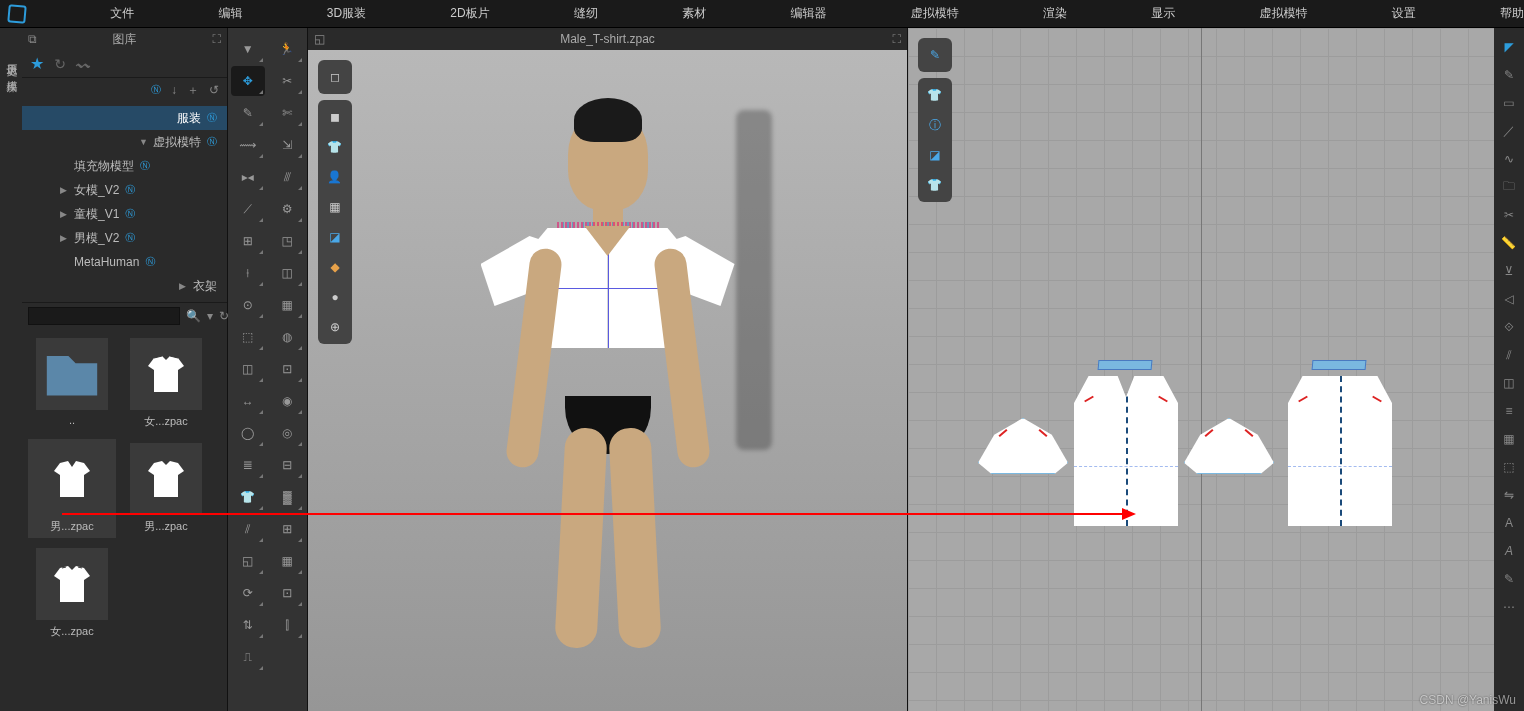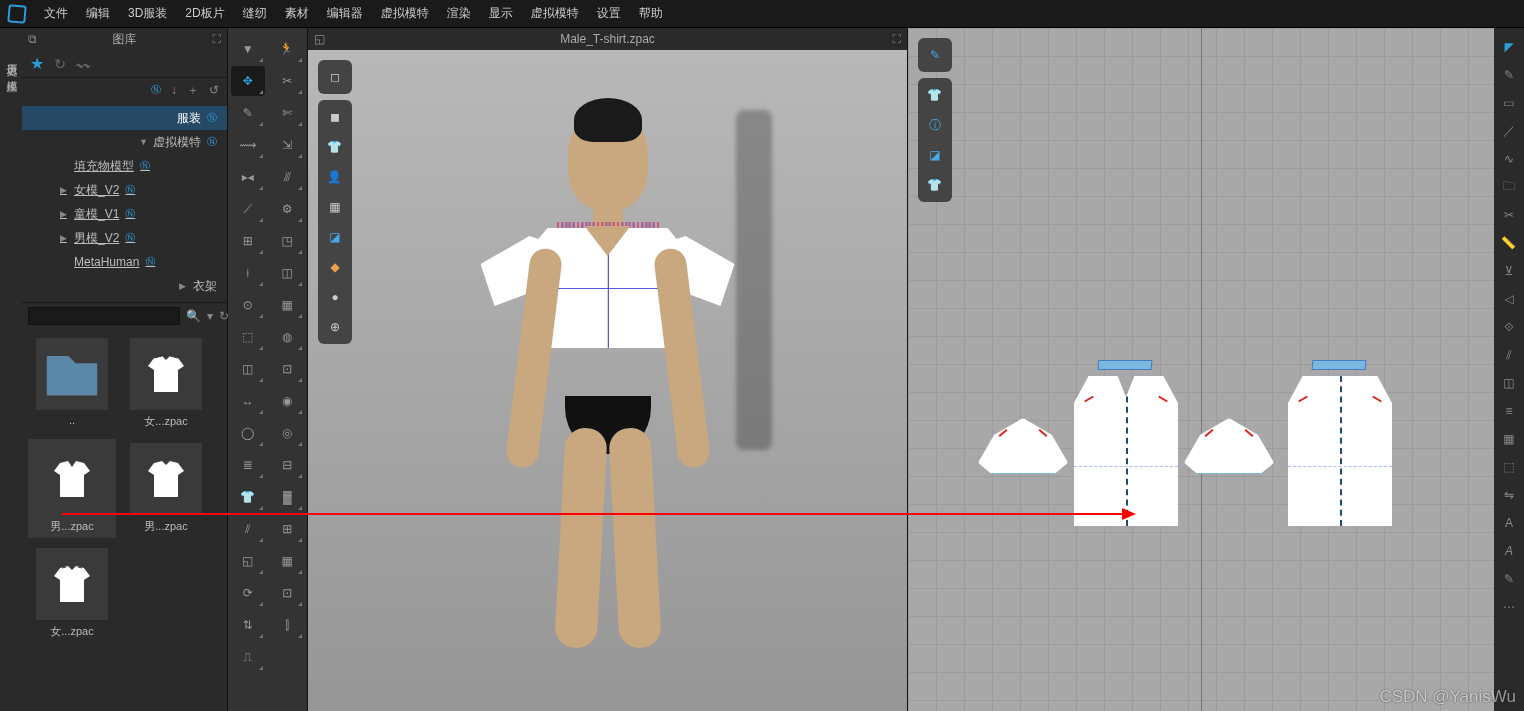--- a/index.html
+++ b/index.html
@@ -1,19 +1,19 @@
 <!DOCTYPE html>
 <html><head>
 <meta charset="utf-8">
 <style>
 * { margin: 0; padding: 0; box-sizing: border-box; font-family: "Microsoft YaHei", Arial, sans-serif; }
 body { width: 1524px; height: 711px; background: #181818; color: #ccc; font-size: 12px; overflow: hidden; user-select: none; }
 
 
-.menu-bar { height: 28px; background: #1a1a1a; border-bottom: 1px solid #000; display: flex; align-items: center; padding-left: 8px; gap: 18px; }
+.menu-bar { height: 28px; background: #1a1a1a; border-bottom: 1px solid #000; display: flex; align-items: center; padding-left: 8px; gap: 18px; justify-content: space-between; }
 .logo { width: 18px; height: 18px; border: 2px solid #2d9cdb; border-radius: 3px; transform: rotate(5deg); }
 .menu-item { color: #ccc; cursor: pointer; }
 
 
 .main { display: flex; height: calc(100% - 28px); }
 
 
 .side-tabs { width: 22px; background: #2a2a2a; display: flex; flex-direction: column; padding-top: 20px; }
 .side-tab { writing-mode: vertical-rl; padding: 8px 3px; color: #aaa; cursor: pointer; font-size: 11px; }
 
@@ -27,21 +27,21 @@
 .lib-tabs .ico { color: #666; font-size: 14px; }
 .lib-actions { height: 24px; display: flex; align-items: center; justify-content: flex-end; gap: 10px; padding-right: 8px; color: #888; }
 .lib-actions .n-badge { color:#2d9cdb; font-size:10px; }
 
 .tree { padding: 4px 0; overflow: auto; }
 .tree-item { display: flex; align-items: center; height: 24px; padding: 0 10px; gap: 4px; cursor: pointer; color: #bbb; }
 .tree-item.sel { background: #264a66; color: #fff; }
 .tree-item .arrow { font-size: 9px; width: 10px; color: #888; }
 .tree-item .n-badge { color: #2d9cdb; font-size: 10px; margin-left: 2px; }
 .indent-1 { padding-left: 22px; justify-content: flex-end; }
-.indent-2 { padding-left: 38px; text-decoration: underline; }
+.indent-2 { padding-left: 38px; }
 
 .lib-search { height: 26px; display: flex; align-items: center; padding: 0 6px; gap: 6px; border-top: 1px solid #1a1a1a; }
 .lib-search input { flex: 1; background: #1a1a1a; border: 1px solid #111; height: 18px; color: #ccc; padding: 0 4px; font-size: 11px; }
 .lib-search .ico { color: #888; font-size: 12px; }
 
 .thumbs { flex: 1; overflow: auto; padding: 6px; display: flex; flex-wrap: wrap; gap: 6px; align-content: flex-start; }
 .thumb { width: 88px; display: flex; flex-direction: column; align-items: center; gap: 4px; cursor: pointer; padding: 4px 0;}
 .thumb.sel { background: #3a3a3a; }
 .thumb-box { width: 72px; height: 72px; background: #3a3a3a; display: flex; align-items: center; justify-content: center; }
 .thumb-label { font-size: 11px; color: #bbb; text-align: center; }
@@ -123,21 +123,21 @@
 .notch { position:absolute; width:10px; height:2px; background:#d22; }
 
 
 .red-arrow-line { position: absolute; height: 2px; background: red; z-index: 50; }
 .red-arrow-head { position:absolute; width:0; height:0; border-left:14px solid red; border-top:6px solid transparent; border-bottom:6px solid transparent; z-index:50; }
 
 
 .tshirt-ico { width:48px; height:48px; position:relative; }
 .tshirt-ico svg { width:100%; height:100%; }
 
-.watermark { position:absolute; right:8px; bottom:4px; color:#ddd; opacity:.6; font-size:17px; z-index:60; text-shadow:0 0 2px #000; }
+.watermark { position:absolute; right:8px; bottom:4px; color:#ddd; opacity:.6; font-size:12px; z-index:60; text-shadow:0 0 2px #000; }
 </style>
 </head>
 <body>
 
 <div class="menu-bar">
   <div class="logo"></div>
   <span class="menu-item">文件</span>
   <span class="menu-item">编辑</span>
   <span class="menu-item">3D服装</span>
   <span class="menu-item">2D板片</span>

